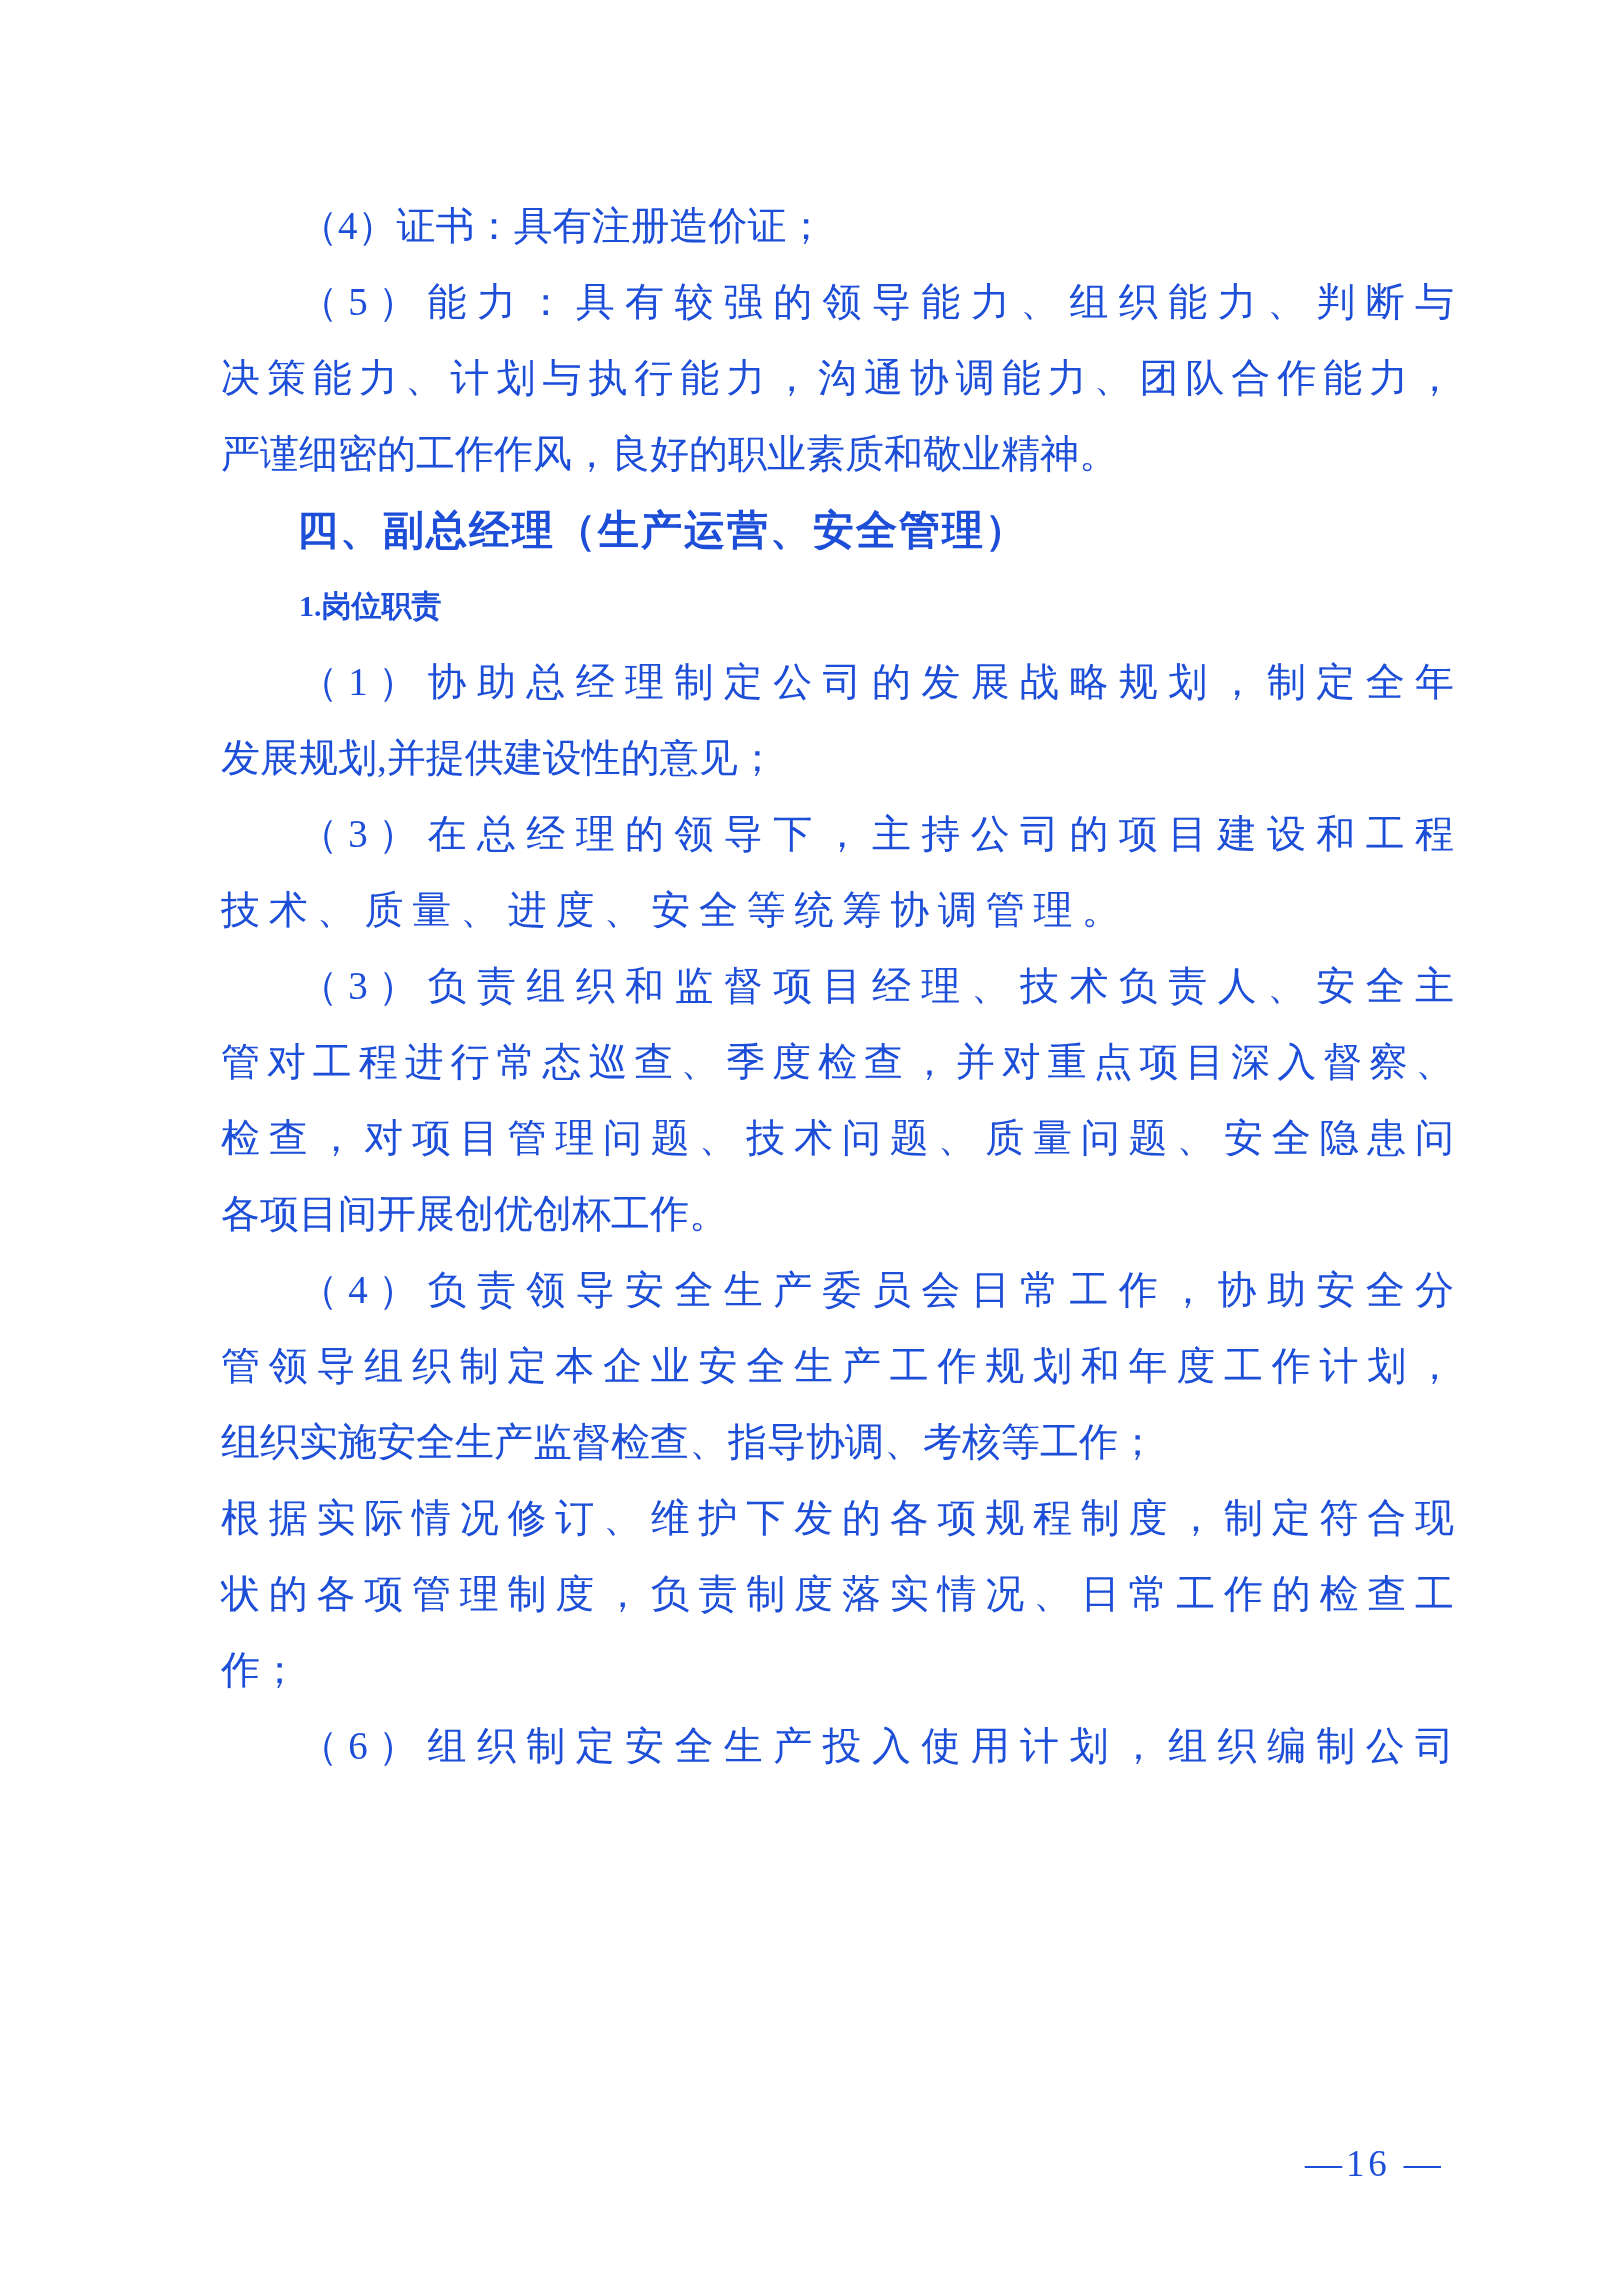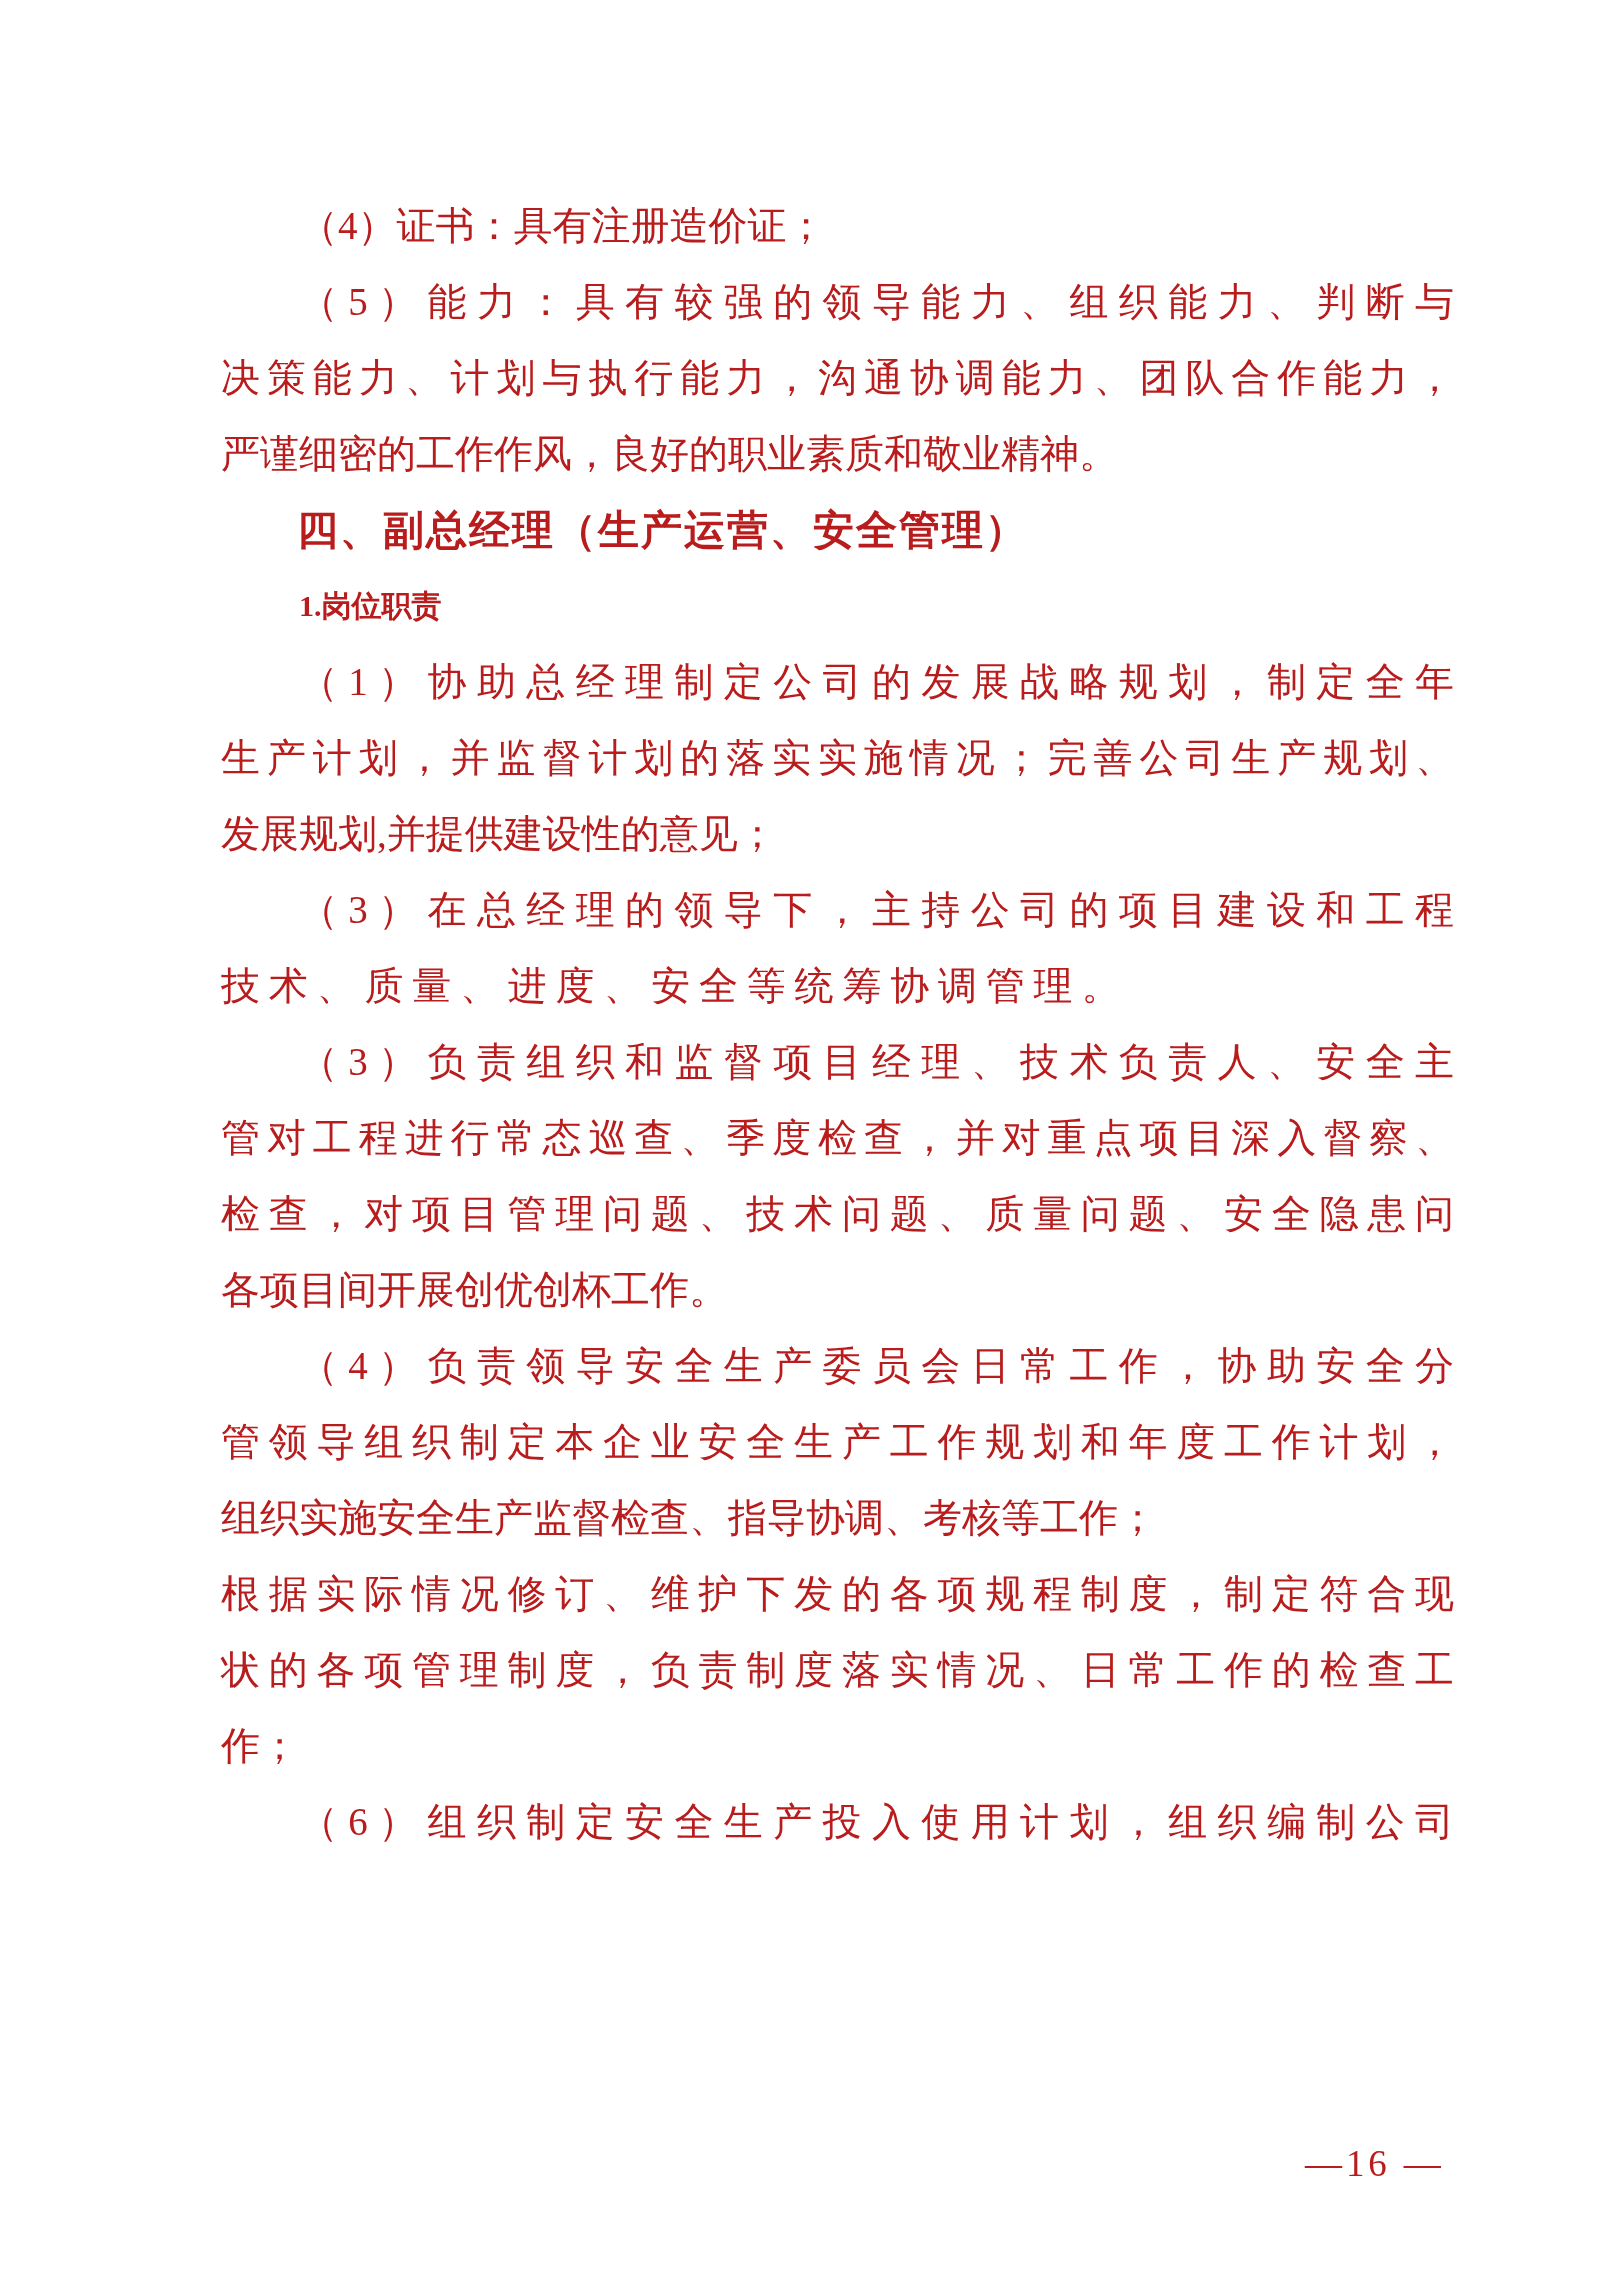--- a/index.html
+++ b/index.html
@@ -3,21 +3,21 @@
 <meta charset="utf-8">
 <style>
   html,body{margin:0;padding:0;background:#ffffff;}
   .page{
     position:relative;
     width:1621px;
     height:2293px;
     background:#ffffff;
     overflow:hidden;
     font-family:"Liberation Serif","DejaVu Serif",serif;
-    color:#b91c1c;
+    color:#1d4ed8;
   }
   .content{
     position:absolute;
     left:221px;
     top:188px;
     width:1233px;
   }
   .ln{
     height:76px;
     line-height:76px;
@@ -62,21 +62,20 @@
   <div class="content">
     <div class="ln ind last">（4）证书：具有注册造价证；</div>
     <div class="ln ind just">（5）能力：具有较强的领导能力、组织能力、判断与</div>
     <div class="ln just">决策能力、计划与执行能力，沟通协调能力、团队合作能力，</div>
     <div class="ln last">严谨细密的工作作风，良好的职业素质和敬业精神。</div>
 
     <div class="ln head">四、副总经理（生产运营、安全管理）</div>
     <div class="ln sub">1.岗位职责</div>
 
     <div class="ln ind just">（1）协助总经理制定公司的发展战略规划，制定全年</div>
-    <div class="ln just">生产计划，并监督计划的落实实施情况；完善公司生产规划、</div>
     <div class="ln last">发展规划,并提供建设性的意见；</div>
 
     <div class="ln ind just">（3）在总经理的领导下，主持公司的项目建设和工程</div>
     <div class="ln last sp9">技术、质量、进度、安全等统筹协调管理。</div>
 
     <div class="ln ind just">（3）负责组织和监督项目经理、技术负责人、安全主</div>
     <div class="ln just">管对工程进行常态巡查、季度检查，并对重点项目深入督察、</div>
     <div class="ln just">检查，对项目管理问题、技术问题、质量问题、安全隐患问</div>
     <div class="ln last">各项目间开展创优创杯工作。</div>
 

